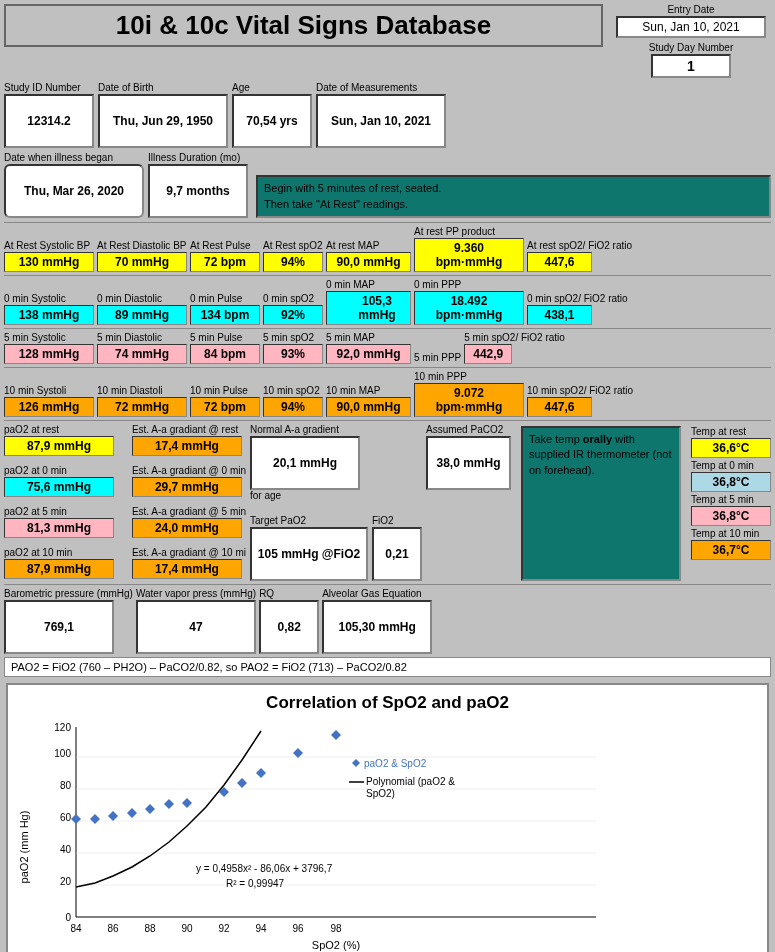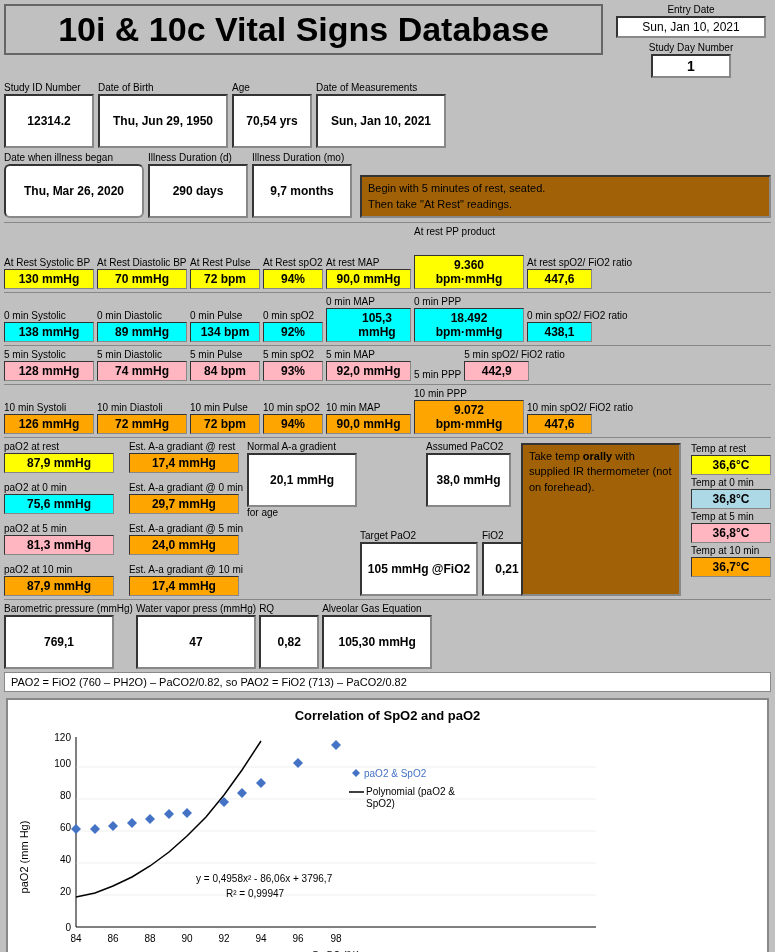--- a/index.html
+++ b/index.html
@@ -13,21 +13,21 @@
       width: 775px;
       background: #c0c0c0;
       padding: 4px;
     }
     .header-row {
       display: flex;
       align-items: flex-start;
       margin-bottom: 4px;
     }
     .app-title {
-      font-size: 34px;
+      font-size: 26px;
       font-weight: bold;
       flex: 1;
       padding: 4px;
       border: 2px solid #666;
       background: #c0c0c0;
       text-align: center;
     }
     .entry-section {
       display: flex;
       flex-direction: column;
@@ -67,21 +67,21 @@
     .field-value {
       border: 2px inset #888;
       background: white;
       padding: 18px 4px;
       font-size: 12px;
       font-weight: bold;
       text-align: center;
     }
     .info-box {
       border: 2px inset #888;
-      background: #a16207;
+      background: #0f766e;
       padding: 4px 6px;
       font-size: 11px;
       line-height: 1.4;
     }
     .hr-divider {
       border: none;
       border-top: 1px solid #888;
       margin: 3px 0;
     }
     .readings-grid {
@@ -107,21 +107,21 @@
     .chart-container {
       background: white;
       border: 2px solid #888;
       margin: 6px 2px;
       padding: 8px;
       position: relative;
     }
     .chart-title {
       text-align: center;
       font-weight: bold;
-      font-size: 13px;
+      font-size: 17px;
       margin-bottom: 4px;
     }
     svg text { font-family: Arial, sans-serif; }
   </style>
 </head>
 <body>
 
 <div class="main-container">
 
   <div class="header-row">
@@ -152,24 +152,20 @@
       <div class="field-value" style="width:130px;">Sun, Jan 10, 2021</div>
     </div>
   </div>
 
   <div class="section-row" style="margin-top:3px; align-items:flex-end;">
     <div class="fg">
       <span class="section-label">Date when illness began</span>
       <div class="field-value" style="width:140px;border-radius:6px;">Thu, Mar 26, 2020</div>
     </div>
     <div class="fg">
-      <span class="section-label">Illness Duration (d)</span>
-      <div class="field-value" style="width:100px;">290 days</div>
-    </div>
-    <div class="fg">
       <span class="section-label">Illness Duration (mo)</span>
       <div class="field-value" style="width:100px;">9,7 months</div>
     </div>
     <div class="info-box" style="flex:1; margin-left:4px; font-size:11px; line-height:1.4;">
       Begin with 5 minutes of rest, seated.<br>Then take "At Rest" readings.
     </div>
   </div>
 
   <hr class="hr-divider">
 
@@ -189,21 +185,21 @@
     <div class="fg">
       <span class="section-label">At Rest spO2</span>
       <div class="v-yellow" style="width:60px;">94%</div>
     </div>
     <div class="fg">
       <span class="section-label">At rest MAP</span>
       <div class="v-yellow" style="width:85px;">90,0 mmHg</div>
     </div>
     <div class="fg">
       <span class="section-label">At rest PP product</span>
-      <div class="v-yellow" style="width:110px;margin-top:17px;">9.360 bpm·mmHg</div>
+      <div class="v-yellow" style="width:110px;">9.360 bpm·mmHg</div>
     </div>
     <div class="fg">
       <span class="section-label">At rest spO2/ FiO2 ratio</span>
       <div class="v-yellow" style="width:65px;">447,6</div>
     </div>
   </div>
 
   <hr class="hr-divider">
 
   <div class="readings-grid">
@@ -258,21 +254,21 @@
     </div>
     <div class="fg">
       <span class="section-label">5 min MAP</span>
       <div class="v-pink" style="width:85px;">92,0 mmHg</div>
     </div>
     <div class="fg">
       <span class="section-label">5 min PPP</span>
     </div>
     <div class="fg">
       <span class="section-label">5 min spO2/ FiO2 ratio</span>
-      <div class="v-pink" style="width:65px;">442,9</div>
+      <div class="v-pink" style="width:48px;">442,9</div>
     </div>
   </div>
 
   <hr class="hr-divider">
 
   <div class="readings-grid">
     <div class="fg">
       <span class="section-label">10 min Systoli</span>
       <div class="v-orange" style="width:90px;">126 mmHg</div>
     </div>
@@ -337,21 +333,21 @@
       <div class="fg" style="margin-top:6px;">
         <span class="section-label">Est. A-a gradiant @ 5 min</span>
         <div class="v-orange" style="width:110px;">24,0 mmHg</div>
       </div>
       <div class="fg" style="margin-top:6px;">
         <span class="section-label">Est. A-a gradiant @ 10 mi</span>
         <div class="v-orange" style="width:110px;">17,4 mmHg</div>
       </div>
     </div>
 
-    <div style="display:flex; flex-direction:row; gap:3px; width:175px;">
+    <div style="display:flex; flex-direction:column; gap:3px; width:175px;">
       <div class="fg">
         <span class="section-label">Normal A-a gradient</span>
         <div class="field-value" style="width:110px; background:#ffffff;">20,1 mmHg</div>
         <span class="section-label">for age</span>
       </div>
       <div class="fg" style="margin-top:10px; display:flex; flex-direction:row; gap:4px; align-items:flex-end;">
         <div class="fg">
           <span class="section-label">Target PaO2</span>
           <div class="field-value" style="width:118px; background:#ffffff;">105 mmHg @FiO2</div>
         </div>

